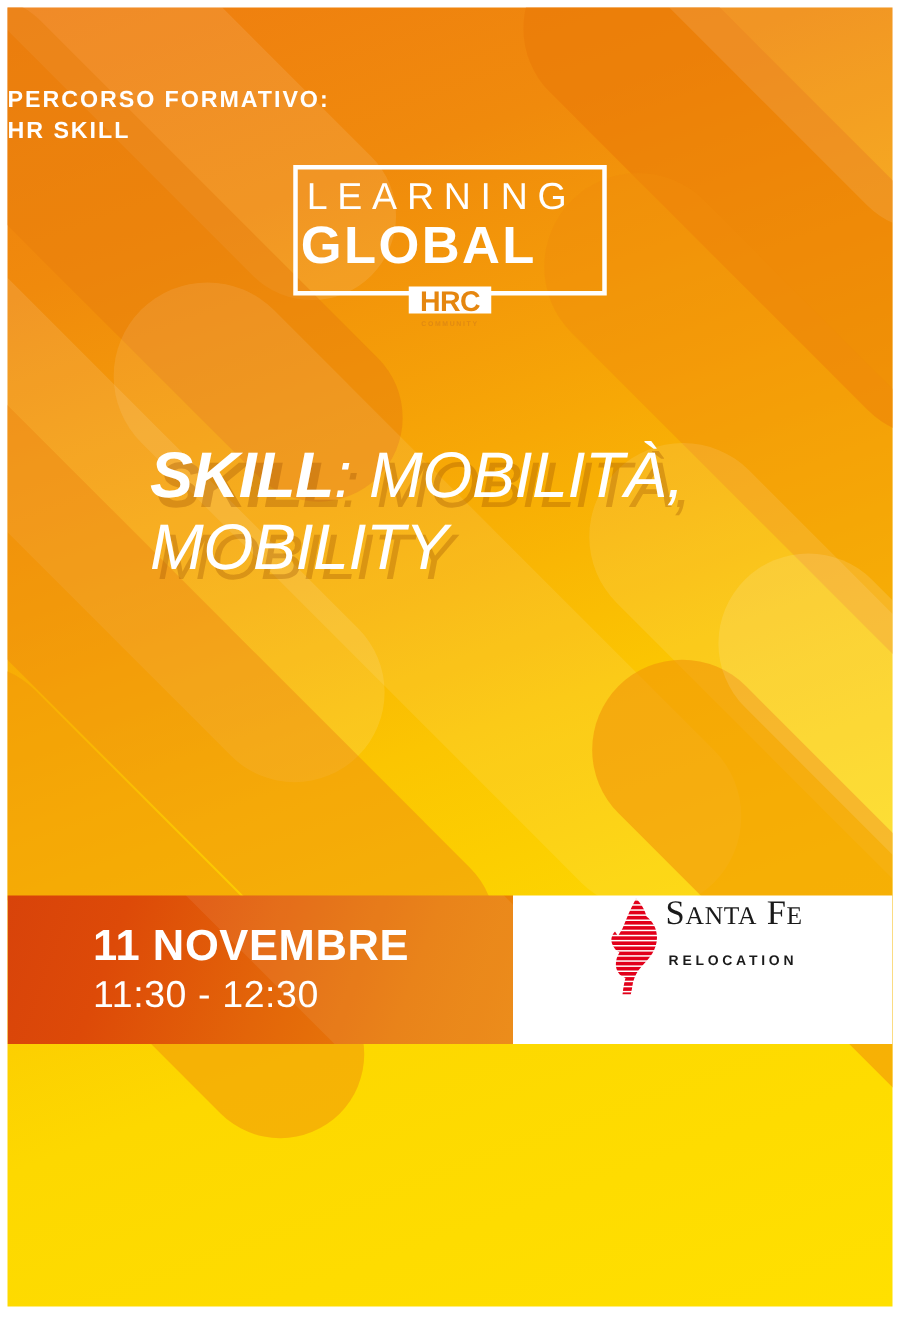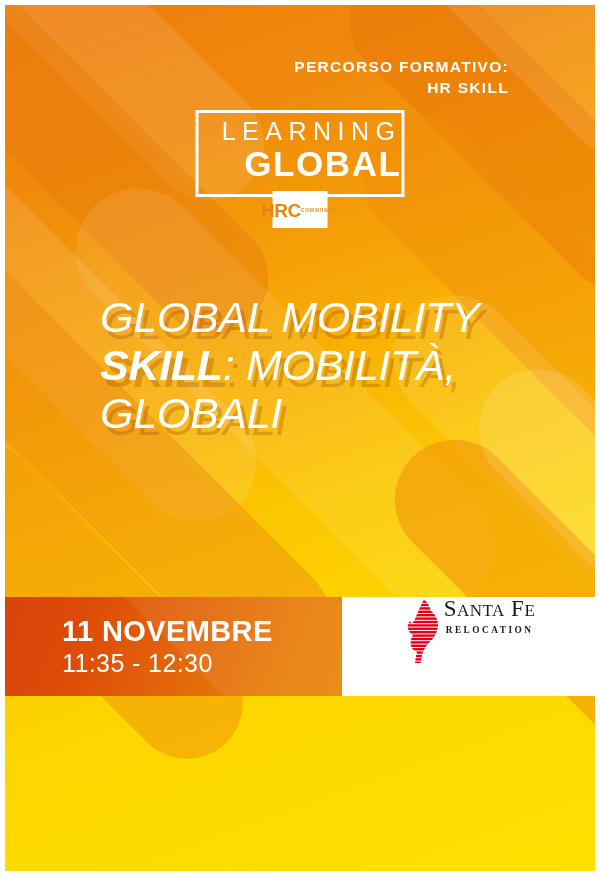--- a/index.html
+++ b/index.html
@@ -38,21 +38,21 @@
     position:absolute;
     border-radius:999px;
     transform-origin:center;
     pointer-events:none;
   }
 
   
   #header{
     position:absolute;
     top:52px; left:0; width:504px;
-    text-align:right;
+    text-align:left;
     z-index:5;
   }
   #kicker{
     color:#ffffff;
     font-weight:bold;
     font-size:15.5px;
     letter-spacing:1.3px;
     line-height:1.33;
     text-transform:uppercase;
     white-space:pre-line;
@@ -63,21 +63,21 @@
     position:absolute;
     top:105px; left:50%;
     transform:translateX(-50%);
     width:209px; height:87px;
     border:3px solid #ffffff;
     z-index:5;
   }
   #ls-inner{
     position:absolute;
     top:6px; left:0; width:100%;
-    text-align:right;
+    text-align:left;
   }
   #ls-learning{
     color:#ffffff;
     font-size:25px;
     font-weight:300;
     letter-spacing:6.5px;
     line-height:1;
     padding-left:6px;
   }
   #ls-square{
@@ -88,27 +88,27 @@
     line-height:1.05;
     margin-top:2px;
     padding-left:2px;
   }
 
   
   #hrc{
     position:absolute;
     top:186px; left:50%;
     transform:translateX(-50%);
-    width:55px; height:37px;
+    width:55px; height:18px;
     background:#ffffff;
     z-index:6;
     display:flex;
-    flex-direction:row;
+    flex-direction:column;
     align-items:center;
-    justify-content:center;
+    justify-content:space-between;
     padding-top:1px;
   }
   #hrc-letters{
     font-size:19px;
     font-weight:bold;
     letter-spacing:-0.4px;
     line-height:1;
     color:#e5860f;
     -webkit-text-stroke:0;
   }
@@ -197,26 +197,26 @@
     font-family:"Liberation Serif", serif;
     font-size:23px;
     color:#1a1a1a;
     letter-spacing:0.5px;
     line-height:1;
     white-space:nowrap;
   }
   #sf-name .cap{ font-size:23px; }
   #sf-name .sc{ font-size:17px; }
   #sf-sub{
-    font-family:Liberation Serif, serif;
+    font-family:Liberation Sans, sans-serif;
     font-size:9.3px;
     font-weight:bold;
     letter-spacing:2.5px;
     color:#1a1a1a;
-    margin-top:6px;
+    margin-top:16px;
     margin-left:2px;
   }
 </style>
 </head>
 <body>
 
 <div id="poster">
   <div id="art">
 
     <div>
@@ -281,30 +281,29 @@
         <div id="ls-square">GLOBAL</div>
       </div>
     </div>
 
     <div id="hrc">
       <div id="hrc-letters">HRC</div>
       <div id="hrc-sub">COMMUNITY</div>
     </div>
 
     <div id="title">
-      <div>GLOBAL MOBILITY</div>
       <div><span class="b">SKILL</span><span>: MOBILITÀ,</span></div>
-      <div>GLOBALI</div>
+      <div>MOBILITY</div>
     </div>
 
     <div id="band">
       <div id="band-left">
         <div class="shine"></div>
         <div id="date">11 NOVEMBRE</div>
-        <div id="time">11:35 - 12:30</div>
+        <div id="time">11:30 - 12:30</div>
       </div>
 
       <div id="band-right">
         <div id="sf-mark">
           <svg width="42" height="68" viewBox="0 0 42 68">
             <defs>
               <clipPath id="knightClip">
                 <path d="M22,2 C26,6 28,10 29,14 C33,17 36,22 36,28
                          C36,36 31,42 26,47 C23,50 21,54 20,58
                          C19.5,61 19,64 18.5,66

